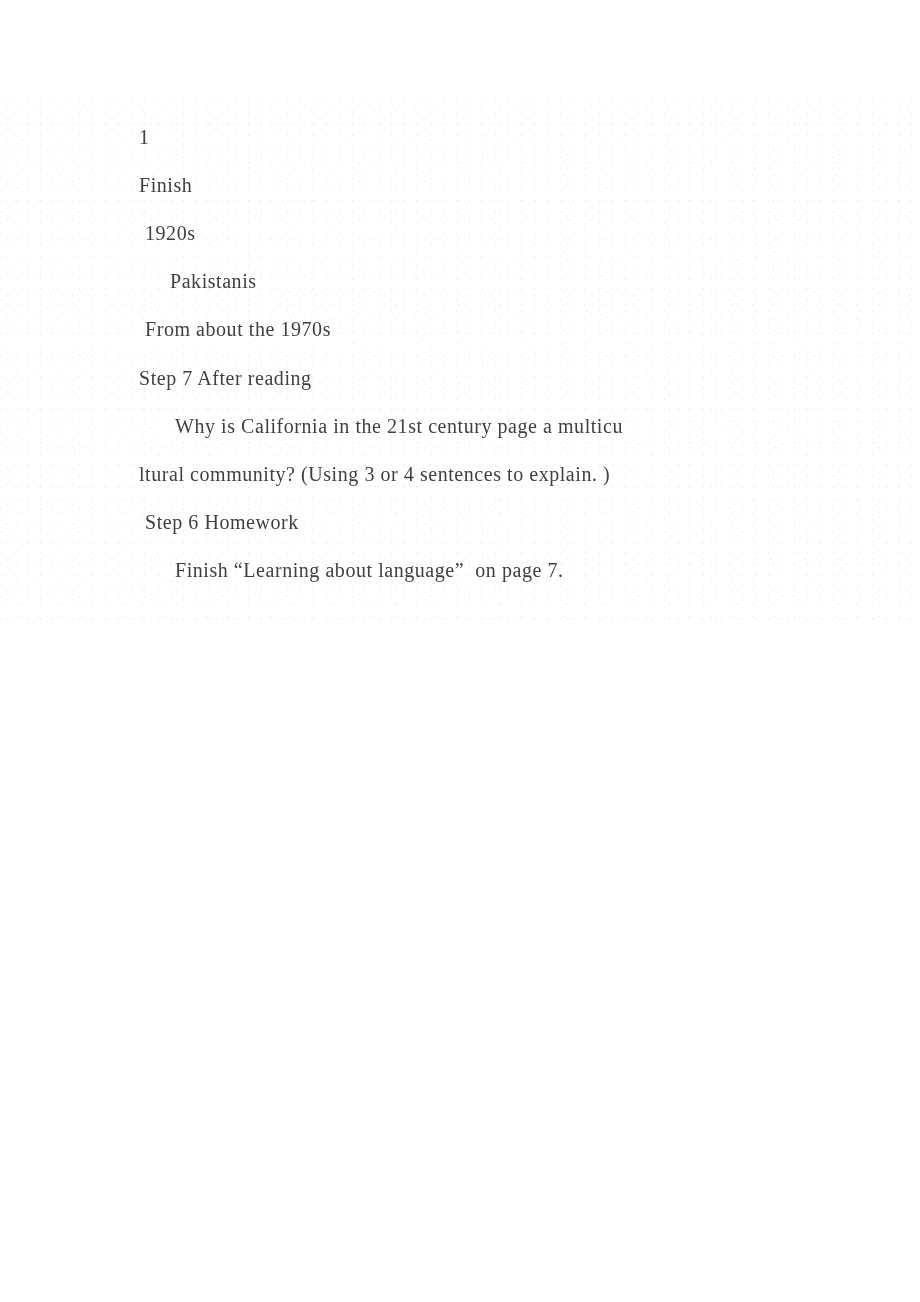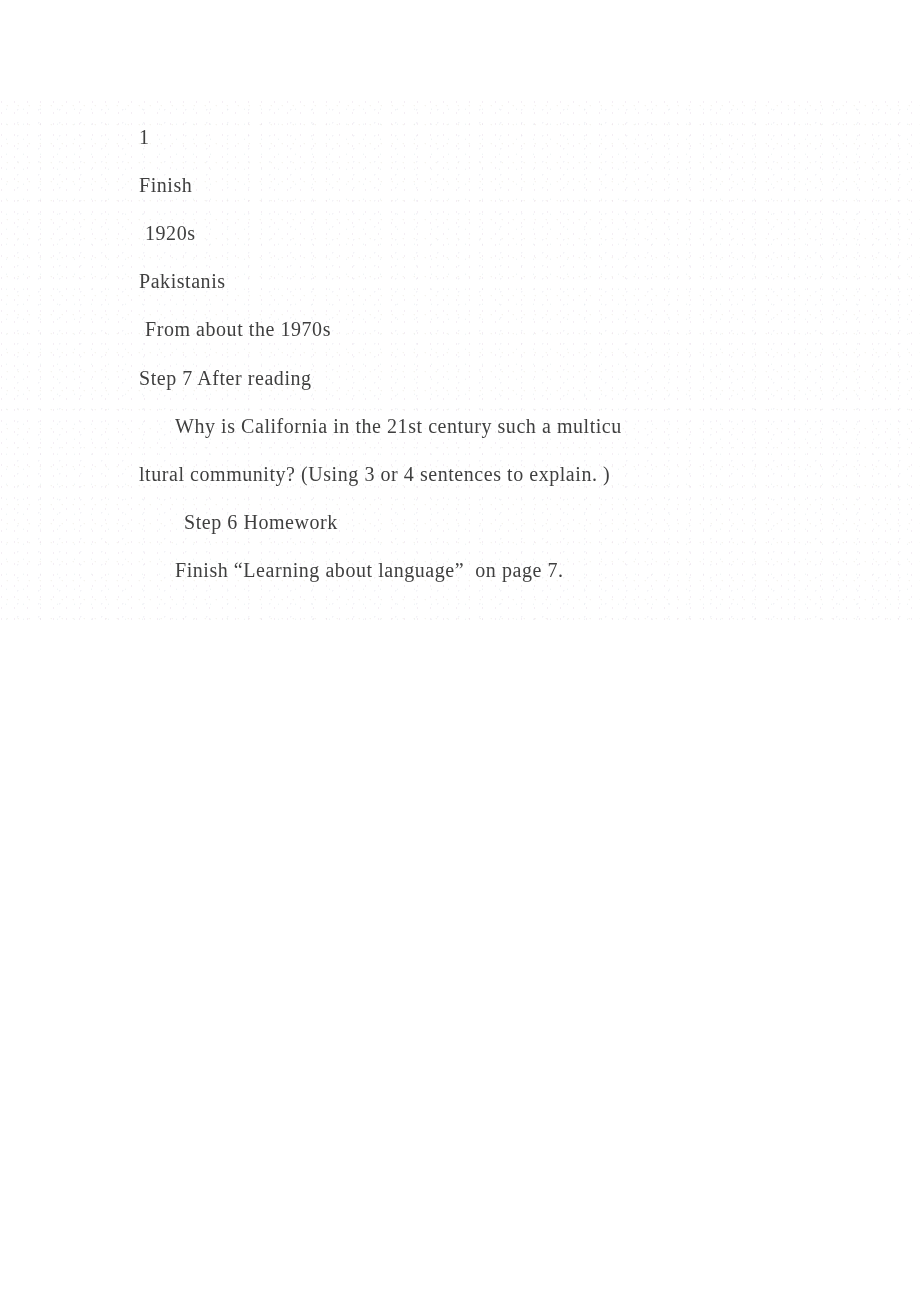--- a/index.html
+++ b/index.html
@@ -49,26 +49,26 @@
     font-size: 20px;
     line-height: 26px;
     letter-spacing: 0.55px;
     font-family: "Liberation Serif", "DejaVu Serif", serif;
   }
 
   
   .row-0  { top: 124px; }
   .row-1  { top: 172px; }
   .row-2  { top: 220px; }
-  .row-3  { top: 268px; }
+  .row-3  { top: 268px; margin-left: 31px; }
   .row-4  { top: 316px; }
   .row-5  { top: 365px; }
   .row-6  { top: 413px; }
   .row-7  { top: 461px; }
-  .row-8  { top: 509px; margin-left: 39px; }
+  .row-8  { top: 509px; }
   .row-9  { top: 557px; }
 
   
   .indent-none  { left: 139px; }
   .indent-half  { left: 145px; }
   .indent-para  { left: 175px; }
 </style>
 </head>
 <body>
 
@@ -81,21 +81,21 @@
   <div class="doc-line row-1 indent-none">Finish</div>
 
   <div class="doc-line row-2 indent-half">1920s</div>
 
   <div class="doc-line row-3 indent-none">Pakistanis</div>
 
   <div class="doc-line row-4 indent-half">From about the 1970s</div>
 
   <div class="doc-line row-5 indent-none">Step 7 After reading</div>
 
-  <div class="doc-line row-6 indent-para">Why is California in the 21st century such a multicu</div>
+  <div class="doc-line row-6 indent-para">Why is California in the 21st century page a multicu</div>
 
   <div class="doc-line row-7 indent-none">ltural community? (Using 3 or 4 sentences to explain. )</div>
 
   <div class="doc-line row-8 indent-half">Step 6 Homework</div>
 
   <div class="doc-line row-9 indent-para">Finish “Learning about language”  on page 7.</div>
 
 </div>
 
 </body></html>

